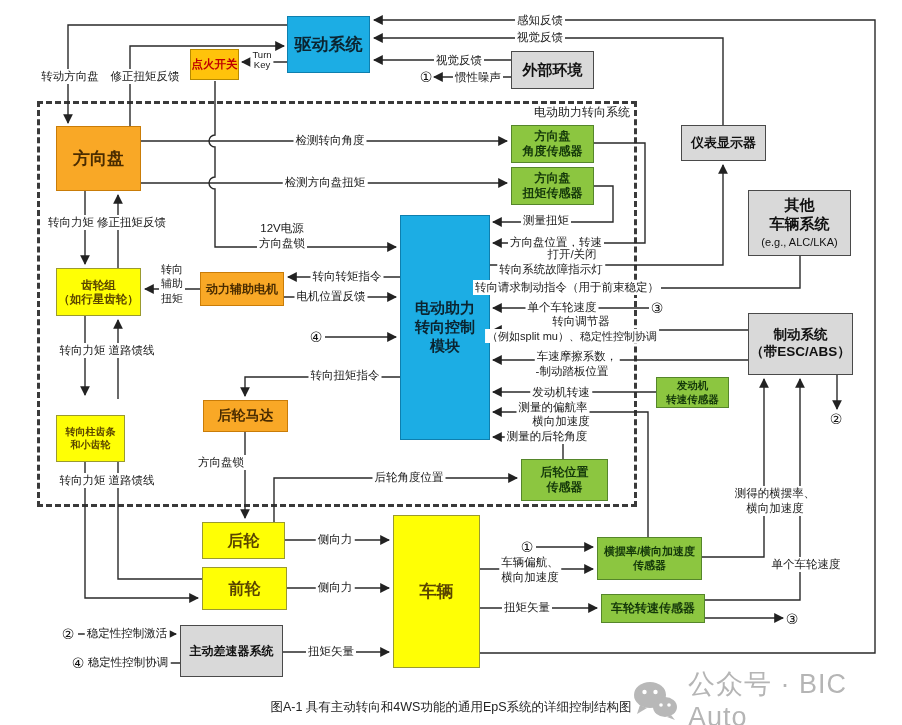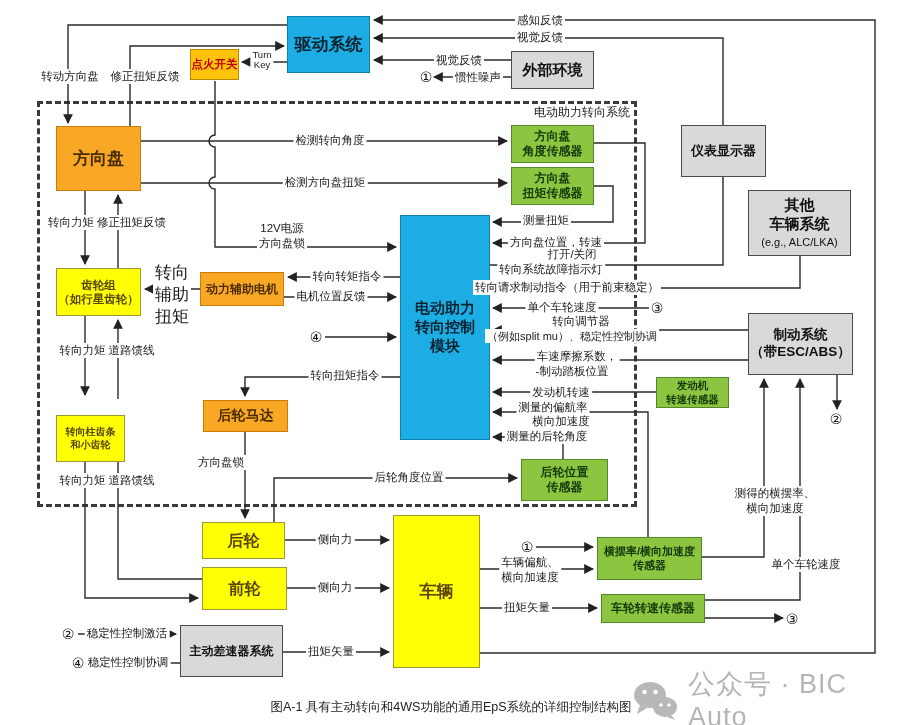--- a/index.html
+++ b/index.html
@@ -89,21 +89,21 @@
   </svg>
 
   <div class="box cyan" style="left:287px;top:16px;width:83px;height:57px;font-size:17px">驱动系统</div>
   <div class="box amber" style="left:190px;top:49px;width:49px;height:31px;font-size:11.5px">点火开关</div>
   <div class="box gray" style="left:511px;top:51px;width:83px;height:38px;font-size:15px">外部环境</div>
   <div class="box orange" style="left:56px;top:126px;width:85px;height:65px;font-size:17px">方向盘</div>
   <div class="box green" style="left:511px;top:125px;width:83px;height:38px;font-size:12px">方向盘
 角度传感器</div>
   <div class="box green" style="left:511px;top:167px;width:83px;height:38px;font-size:12px">方向盘
 扭矩传感器</div>
-  <div class="box gray" style="left:681px;top:125px;width:85px;height:52px;font-size:13px">仪表显示器</div>
+  <div class="box gray" style="left:681px;top:125px;width:85px;height:36px;font-size:13px">仪表显示器</div>
   <div class="box gray" style="left:748px;top:190px;width:103px;height:66px;font-size:15px">
     <span style="white-space:pre-line">其他
 车辆系统</span>
     <span class="sub">(e.g., ALC/LKA)</span>
   </div>
   <div class="box cyan" style="left:400px;top:215px;width:90px;height:225px;font-size:15px">电动助力
 转向控制
 模块</div>
   <div class="box yellow" style="left:56px;top:268px;width:85px;height:48px;font-size:11.5px">齿轮组
 （如行星齿轮）</div>
@@ -137,21 +137,21 @@
   <div class="lbl" style="left:330px;top:133px">检测转向角度</div>
   <div class="lbl" style="left:325px;top:175px">检测方向盘扭矩</div>
   <div class="lbl" style="left:546px;top:213px">测量扭矩</div>
   <div class="lbl" style="left:556px;top:235px">方向盘位置，转速</div>
   <div class="lbl" style="left:282px;top:221px">12V电源
 方向盘锁</div>
   <div class="lbl" style="left:572px;top:247px">打开/关闭</div>
   <div class="lbl" style="left:551px;top:262px">转向系统故障指示灯</div>
   <div class="lbl" style="left:567px;top:280px">转向请求制动指令（用于前束稳定）</div>
   <div class="lbl" style="left:107px;top:215px">转向力矩 修正扭矩反馈</div>
-  <div class="lbl" style="left:172px;top:262px;font-size:17px">转向
+  <div class="lbl" style="left:172px;top:262px;font-size:11px">转向
 辅助
 扭矩</div>
   <div class="lbl" style="left:347px;top:269px">转向转矩指令</div>
   <div class="lbl" style="left:331px;top:289px">电机位置反馈</div>
   <div class="lbl" style="left:562px;top:300px">单个车轮速度</div>
   <div class="lbl" style="left:581px;top:314px">转向调节器</div>
   <div class="lbl" style="left:572px;top:329px;font-size:11px">（例如split mu）、稳定性控制协调</div>
   <div class="lbl" style="left:577px;top:349px">车速摩擦系数，</div>
   <div class="lbl" style="left:572px;top:364px">-制动踏板位置</div>
   <div class="lbl" style="left:107px;top:343px">转向力矩 道路馈线</div>

